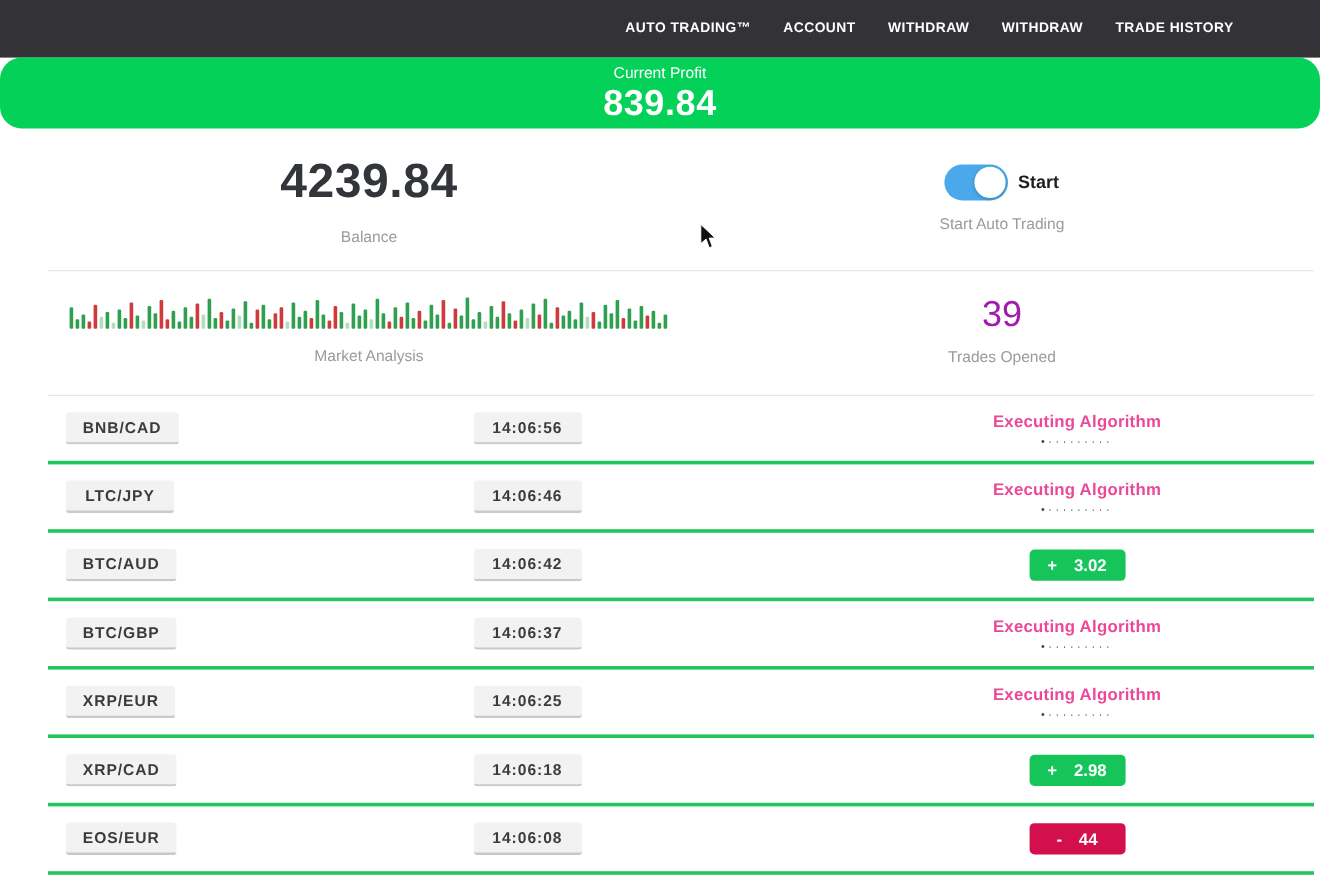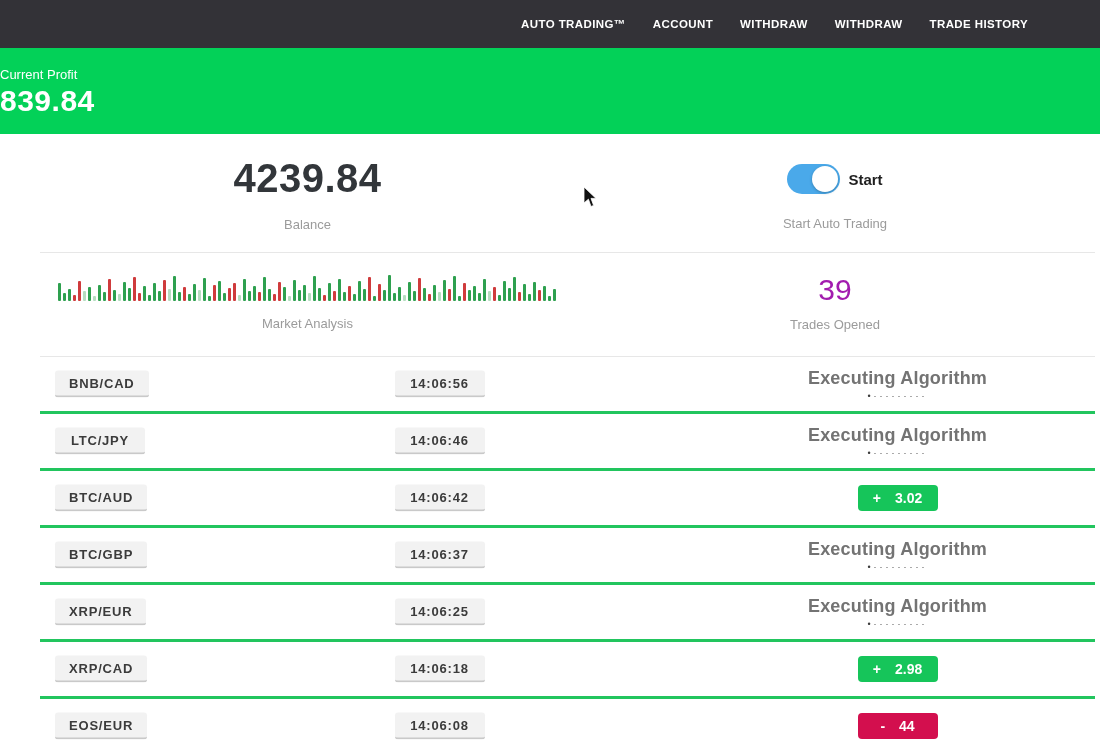--- a/index.html
+++ b/index.html
@@ -6,22 +6,22 @@
   html,body { width:1100px; height:742px; overflow:hidden; background:#fff;
     font-family:"Liberation Sans", sans-serif; }
 
   
   .nav { height:48px; background:#333237; display:flex; align-items:center;
     justify-content:flex-end; padding-right:72px; gap:27px; }
   .nav-item { color:#fff; font-size:11.5px; font-weight:bold; letter-spacing:.4px;
     cursor:pointer; white-space:nowrap; }
 
   
-  .banner { height:86px; background:#03d158; display:flex; flex-direction:column;
-    justify-content:center; color:#fff; }
+  .banner { height:59px; background:#03d158; display:flex; flex-direction:column;
+    align-items:center; justify-content:center; color:#fff;border-radius:18px; }
   .banner-label { font-size:13px; margin-top:2px; }
   .banner-value { font-size:30px; font-weight:bold; letter-spacing:.5px; margin-top:2px; }
 
   
   .section { position:relative; margin:0 5px 0 40px; border-bottom:1px solid #e7e7e7; }
   .sec-balance { height:119px; }
   .sec-market  { height:104px; }
   .col { position:absolute; display:flex; flex-direction:column; align-items:center; }
   .col-left  { left:0;   width:535px; }
   .col-right { left:580px; width:430px; }
@@ -33,39 +33,39 @@
   .sub-label  { font-size:13px; color:#9b9b9b; }
   .sec-balance .col-left .sub-label { margin-top:16px; }
   .sec-market  .col-right .sub-label{ margin-top:10px; }
 
   .toggle-row { display:flex; align-items:center; gap:8px; margin-top:8px; }
   .toggle { position:relative; width:53px; height:30px; border-radius:15px;
     background:#4aa9ea; cursor:pointer; }
   .knob { position:absolute; top:2px; right:2px; width:26px; height:26px;
     border-radius:50%; background:#fff; box-shadow:0 1px 3px rgba(0,0,0,.25); }
   .toggle-label { font-size:15px; font-weight:bold; color:#1f1f1f; }
-  .sec-balance .col-right .sub-label { margin-top:22px; }
+  .sec-balance .col-right .sub-label { margin-top:12px; }
 
   .chart { display:flex; align-items:flex-end; justify-content:center; height:28px;
     width:100%; }
   .chart i { display:block; width:3px; margin-right:2px; border-radius:1px; }
   .sec-market .col-left .sub-label { margin-top:15px; }
 
   
   .table { margin:0 5px 0 40px; }
   .row { position:relative; height:57px; border-bottom:3px solid #22c55e; }
   .cell-pair { position:absolute; left:15px; top:50%; transform:translateY(-50%); }
   .cell-time { position:absolute; left:352px; width:95px; text-align:center;
     top:50%; transform:translateY(-50%); }
   .cell-status { position:absolute; left:750px; width:215px; text-align:center;
     top:50%; transform:translateY(-50%); }
   .chip { display:inline-block; background:#f2f2f2; border-bottom:2px solid #c9c9c9;
     border-radius:3px; padding:5px 14px; font-size:13px; font-weight:bold;
     color:#3b3b3b; letter-spacing:.8px; min-width:90px; text-align:center; }
-  .exec-label { font-size:18px; font-weight:bold; color:#737373; letter-spacing:.2px; }
+  .exec-label { font-size:14px; font-weight:bold; color:#ec4899; letter-spacing:.2px; }
   .dots { font-size:9px; color:#3d3d3d; letter-spacing:3px; line-height:8px;
     display:block; margin-top:3px; }
   .badge { display:inline-flex; justify-content:center; gap:14px; min-width:80px;
     padding:5px 10px; border-radius:4px; color:#fff; font-size:14px; font-weight:bold; }
   .badge-profit { background:#16c55a; }
   .badge-loss   { background:#d30f4e; }
 
   
   .cursor { position:absolute; left:583px; top:187px; width:14px; height:21px; z-index:9; }
 </style>

